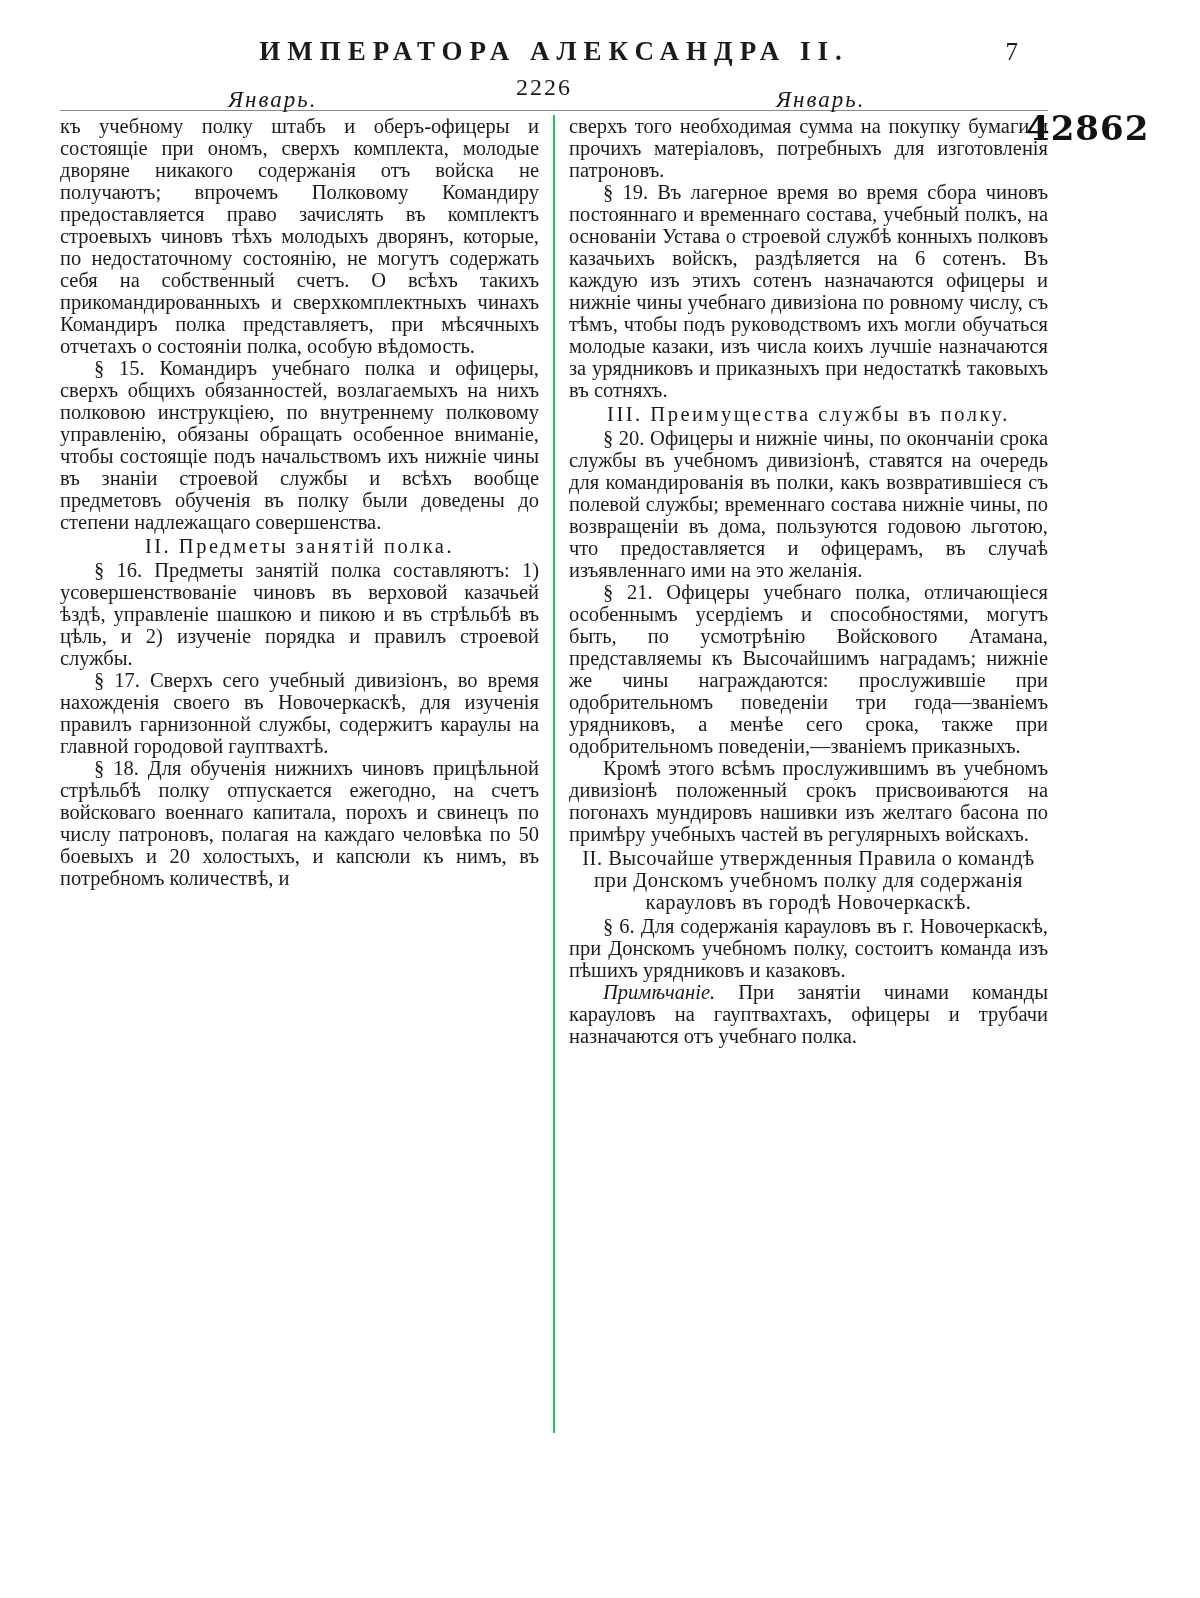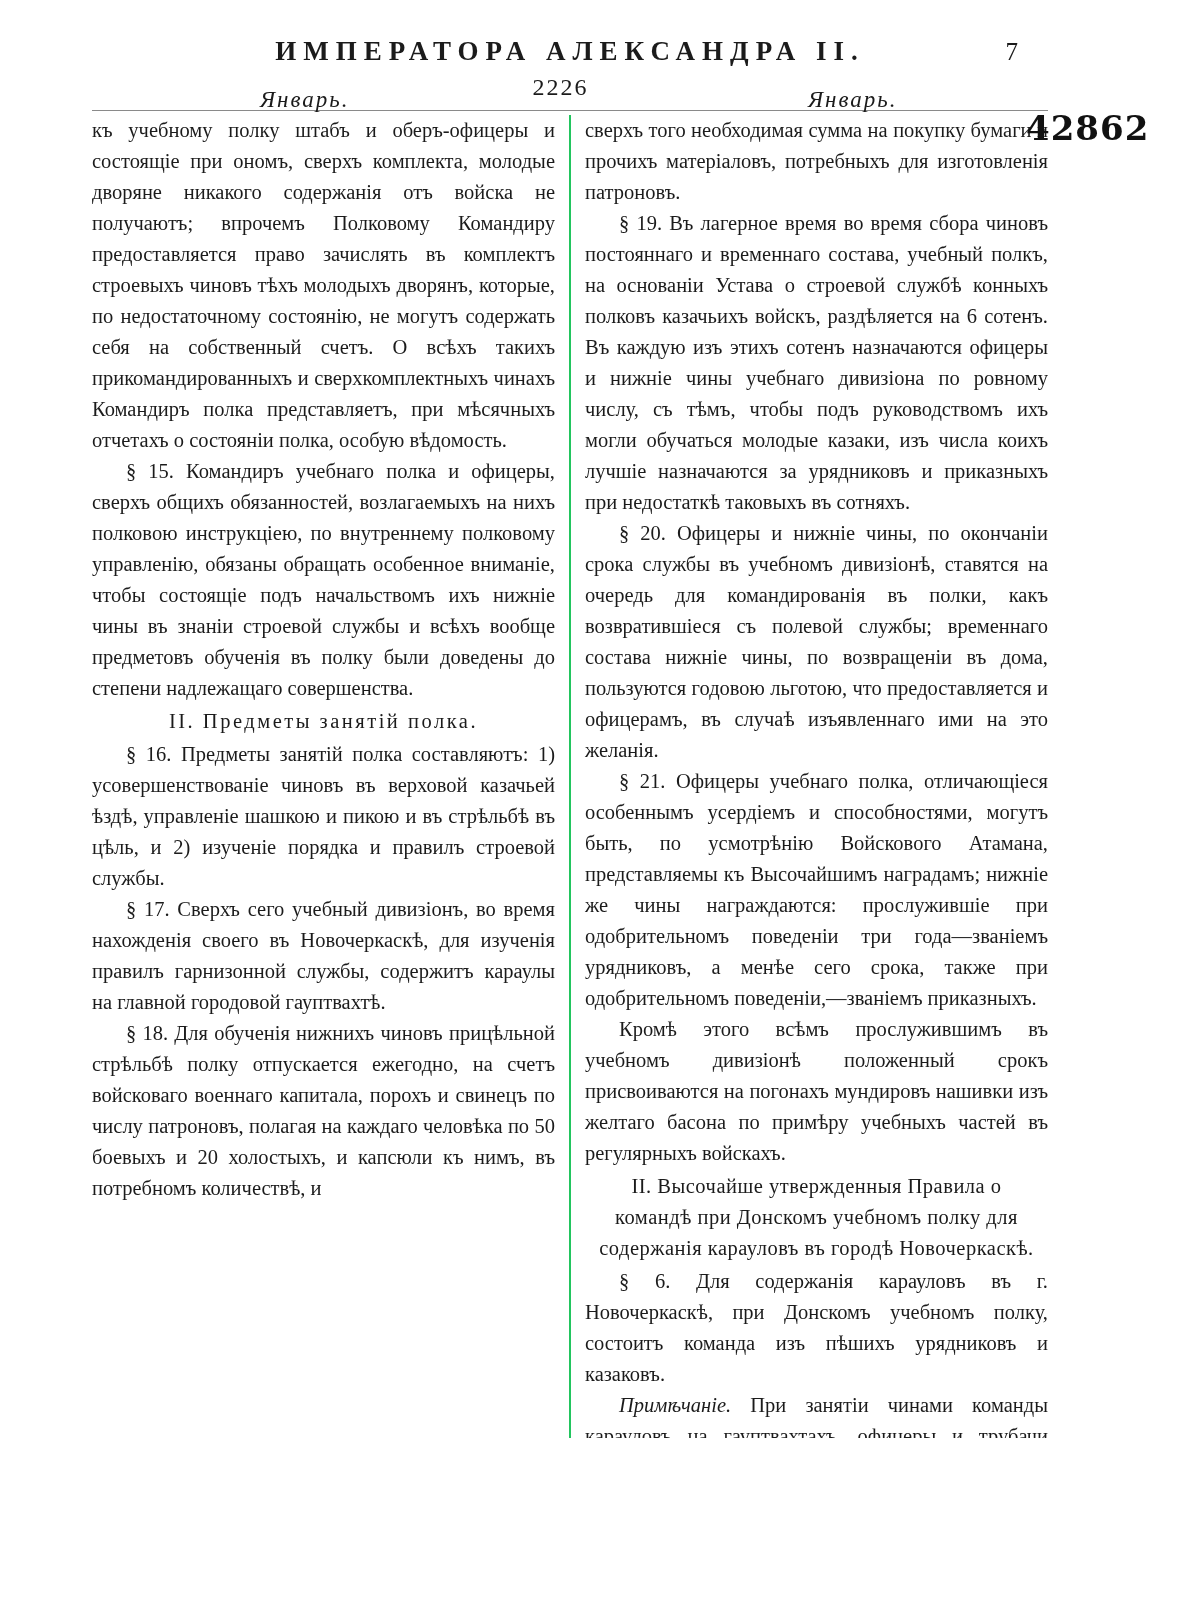--- a/index.html
+++ b/index.html
@@ -5,21 +5,21 @@
   html, body {
     margin: 0;
     padding: 0;
     background: #ffffff;
   }
   .page {
     position: relative;
     width: 1200px;
     height: 1438px;
     box-sizing: border-box;
-    padding: 36px 152px 0 92px;
+    padding: 36px 152px 0 60px;
     background: #ffffff;
     font-family: "Liberation Serif", "DejaVu Serif", serif;
     color: #1b1b1b;
     overflow: hidden;
   }
   .header-row {
     position: relative;
     text-align: center;
     height: 36px;
   }
@@ -72,21 +72,21 @@
   .columns {
     display: flex;
     margin-top: 4px;
     min-height: 1318px;
     align-items: stretch;
   }
   .col {
     flex: 1 1 0;
     text-align: justify;
     font-size: 20.5px;
-    line-height: 31px;
+    line-height: 22px;
   }
   .col-left { padding-right: 14px; }
   .col-right {
     padding-left: 14px;
     border-left: 2px solid #22c55e;
   }
   .col p {
     margin: 0;
     text-indent: 34px;
   }
@@ -141,20 +141,21 @@
       <p>§ 15. Командиръ учебнаго полка и офицеры, сверхъ общихъ обязанностей, возлагаемыхъ на нихъ полковою инструкціею, по внутреннему полковому управленію, обязаны обращать особенное вниманіе, чтобы состоящіе подъ начальствомъ ихъ нижніе чины въ знаніи строевой службы и всѣхъ вообще предметовъ обученія въ полку были доведены до степени надлежащаго совершенства.</p>
       <div class="section-heading">II. Предметы занятій полка.</div>
       <p>§ 16. Предметы занятій полка составляютъ: 1) усовершенствованіе чиновъ въ верховой казачьей ѣздѣ, управленіе шашкою и пикою и въ стрѣльбѣ въ цѣль, и 2) изученіе порядка и правилъ строевой службы.</p>
       <p>§ 17. Сверхъ сего учебный дивизіонъ, во время нахожденія своего въ Новочеркаскѣ, для изученія правилъ гарнизонной службы, содержитъ караулы на главной городовой гауптвахтѣ.</p>
       <p>§ 18. Для обученія нижнихъ чиновъ прицѣльной стрѣльбѣ полку отпускается ежегодно, на счетъ войсковаго военнаго капитала, порохъ и свинецъ по числу патроновъ, полагая на каждаго человѣка по 50 боевыхъ и 20 холостыхъ, и капсюли къ нимъ, въ потребномъ количествѣ, и</p>
     </div>
 
     <div class="col col-right">
       <p class="cont">сверхъ того необходимая сумма на покупку бумаги и прочихъ матеріаловъ, потребныхъ для изготовленія патроновъ.</p>
       <p>§ 19. Въ лагерное время во время сбора чиновъ постояннаго и временнаго состава, учебный полкъ, на основаніи Устава о строевой службѣ конныхъ полковъ казачьихъ войскъ, раздѣляется на 6 сотенъ. Въ каждую изъ этихъ сотенъ назначаются офицеры и нижніе чины учебнаго дивизіона по ровному числу, съ тѣмъ, чтобы подъ руководствомъ ихъ могли обучаться молодые казаки, изъ числа коихъ лучшіе назначаются за урядниковъ и приказныхъ при недостаткѣ таковыхъ въ сотняхъ.</p>
+      <div class="section-heading">III. Преимущества службы въ полку.</div>
       <p>§ 20. Офицеры и нижніе чины, по окончаніи срока службы въ учебномъ дивизіонѣ, ставятся на очередь для командированія въ полки, какъ возвратившіеся съ полевой службы; временнаго состава нижніе чины, по возвращеніи въ дома, пользуются годовою льготою, что предоставляется и офицерамъ, въ случаѣ изъявленнаго ими на это желанія.</p>
       <p>§ 21. Офицеры учебнаго полка, отличающіеся особеннымъ усердіемъ и способностями, могутъ быть, по усмотрѣнію Войскового Атамана, представляемы къ Высочайшимъ наградамъ; нижніе же чины награждаются: прослужившіе при одобрительномъ поведеніи три года—званіемъ урядниковъ, а менѣе сего срока, также при одобрительномъ поведеніи,—званіемъ приказныхъ.</p>
       <p>Кромѣ этого всѣмъ прослужившимъ въ учебномъ дивизіонѣ положенный срокъ присвоиваются на погонахъ мундировъ нашивки изъ желтаго басона по примѣру учебныхъ частей въ регулярныхъ войскахъ.</p>
       <div class="heading-block">II. Высочайше утвержденныя Правила о командѣ при Донскомъ учебномъ полку для содержанія карауловъ въ городѣ Новочеркаскѣ.</div>
       <p>§ 6. Для содержанія карауловъ въ г. Новочеркаскѣ, при Донскомъ учебномъ полку, состоитъ команда изъ пѣшихъ урядниковъ и казаковъ.</p>
       <p class="note"><span class="note-lead">Примѣчаніе.</span> <span>При занятіи чинами команды карауловъ на гауптвахтахъ, офицеры и трубачи назначаются отъ учебнаго полка.</span></p>
     </div>
 
   </div>
 

